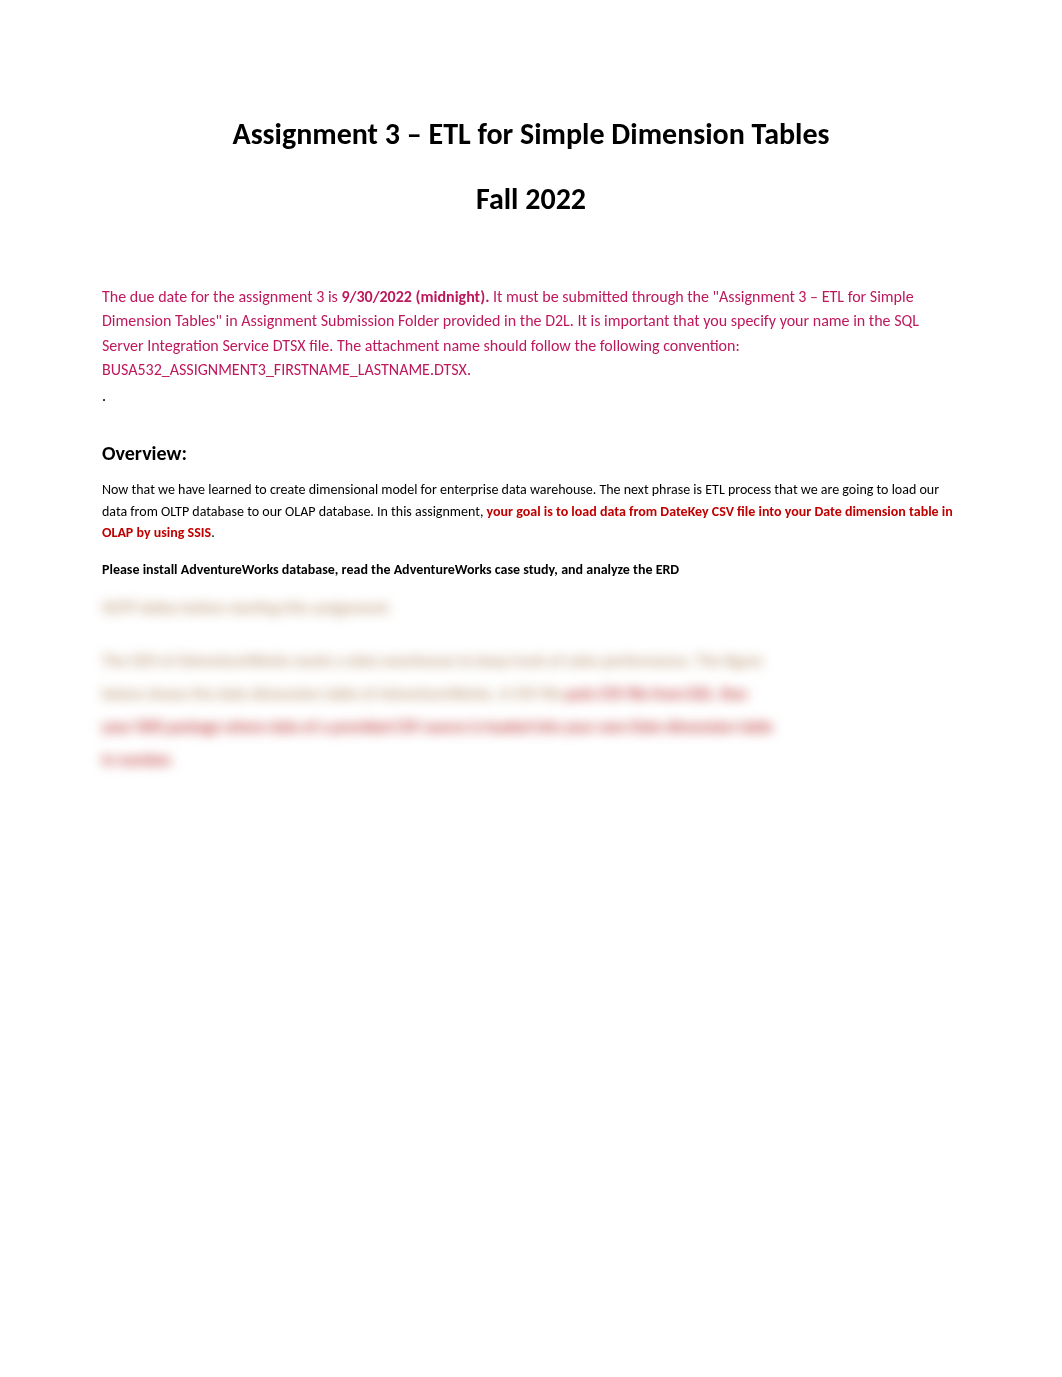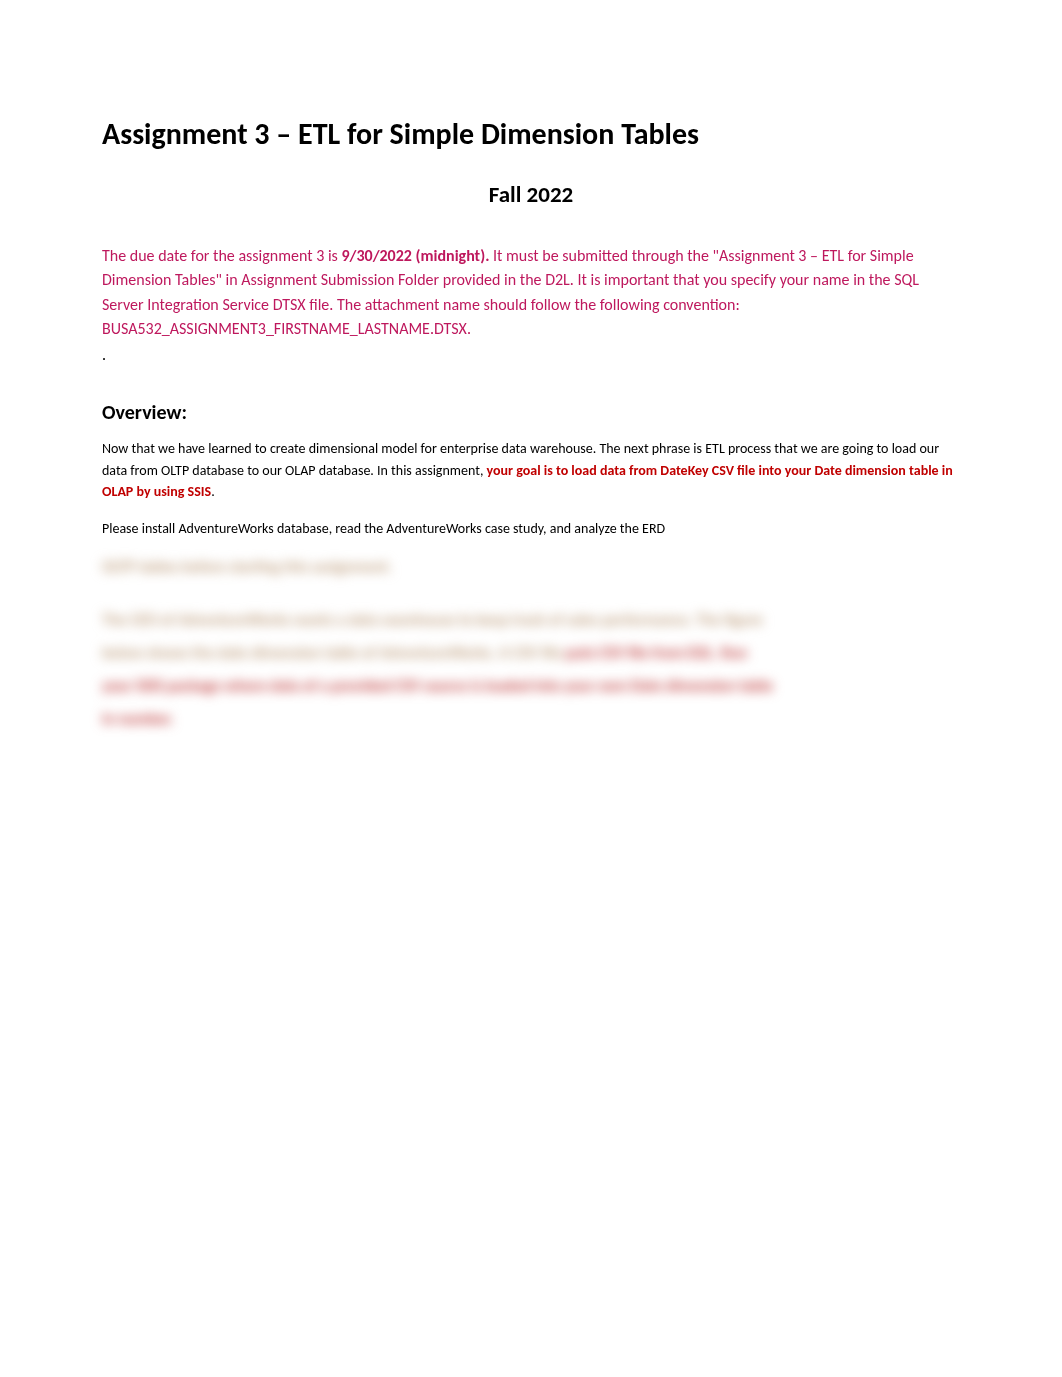--- a/index.html
+++ b/index.html
@@ -13,29 +13,30 @@
       width: 1062px;
       height: 1377px;
       position: relative;
     }
     .page {
       padding: 115px 102px 0 102px;
     }
     .title-line-1 {
       font-size: 30px;
       font-weight: bold;
+      text-align: center;
       color: #000;
       margin-bottom: 28px;
     }
     .title-line-2 {
-      font-size: 23px;
+      font-size: 30px;
       font-weight: bold;
       text-align: center;
       color: #000;
-      margin-bottom: 36px;
+      margin-bottom: 68px;
     }
     .intro-para {
       font-size: 16px;
       color: #be185d;
       line-height: 1.52;
       margin-bottom: 4px;
     }
     .bold {
       font-weight: bold;
     }
@@ -95,21 +96,21 @@
   </p>
   <p class="period">.</p>
 
   <p class="section-heading">Overview:</p>
 
   <p class="body-para">
     <span>Now that we have learned to create dimensional model for enterprise data warehouse. The next phrase is ETL process that we are going to load our data from OLTP database to our OLAP database. In this assignment, </span><span class="red-bold">your goal is to load data from DateKey CSV file into your Date dimension table in OLAP by using SSIS</span><span>.</span>
   </p>
 
 
-  <p class="body-para" style="">Please install AdventureWorks database, read the AdventureWorks case study, and analyze the ERD</p>
+  <p class="body-para" style="font-weight:bold;">Please install AdventureWorks database, read the AdventureWorks case study, and analyze the ERD</p>
 
   <div class="blurred-area">
     <p class="blurred-line">OLTP tables before starting this assignment.</p>
     <div class="blurred-block-2">
       <p class="blurred-line">The CEO of AdventureWorks wants a data warehouse to keep track of sales performance. The figure</p>
       <p class="blurred-line">
         <span>below shows the date dimension table of AdventureWorks.  A CSV file</span> <span class="red-blur">puts CSV file from D2L. Run</span>
       </p>
       <p class="blurred-line red-blur">your SSIS package where data of a provided CSV source is loaded into your own Date dimension table</p>
       <p class="blurred-line red-blur">in number.</p>

